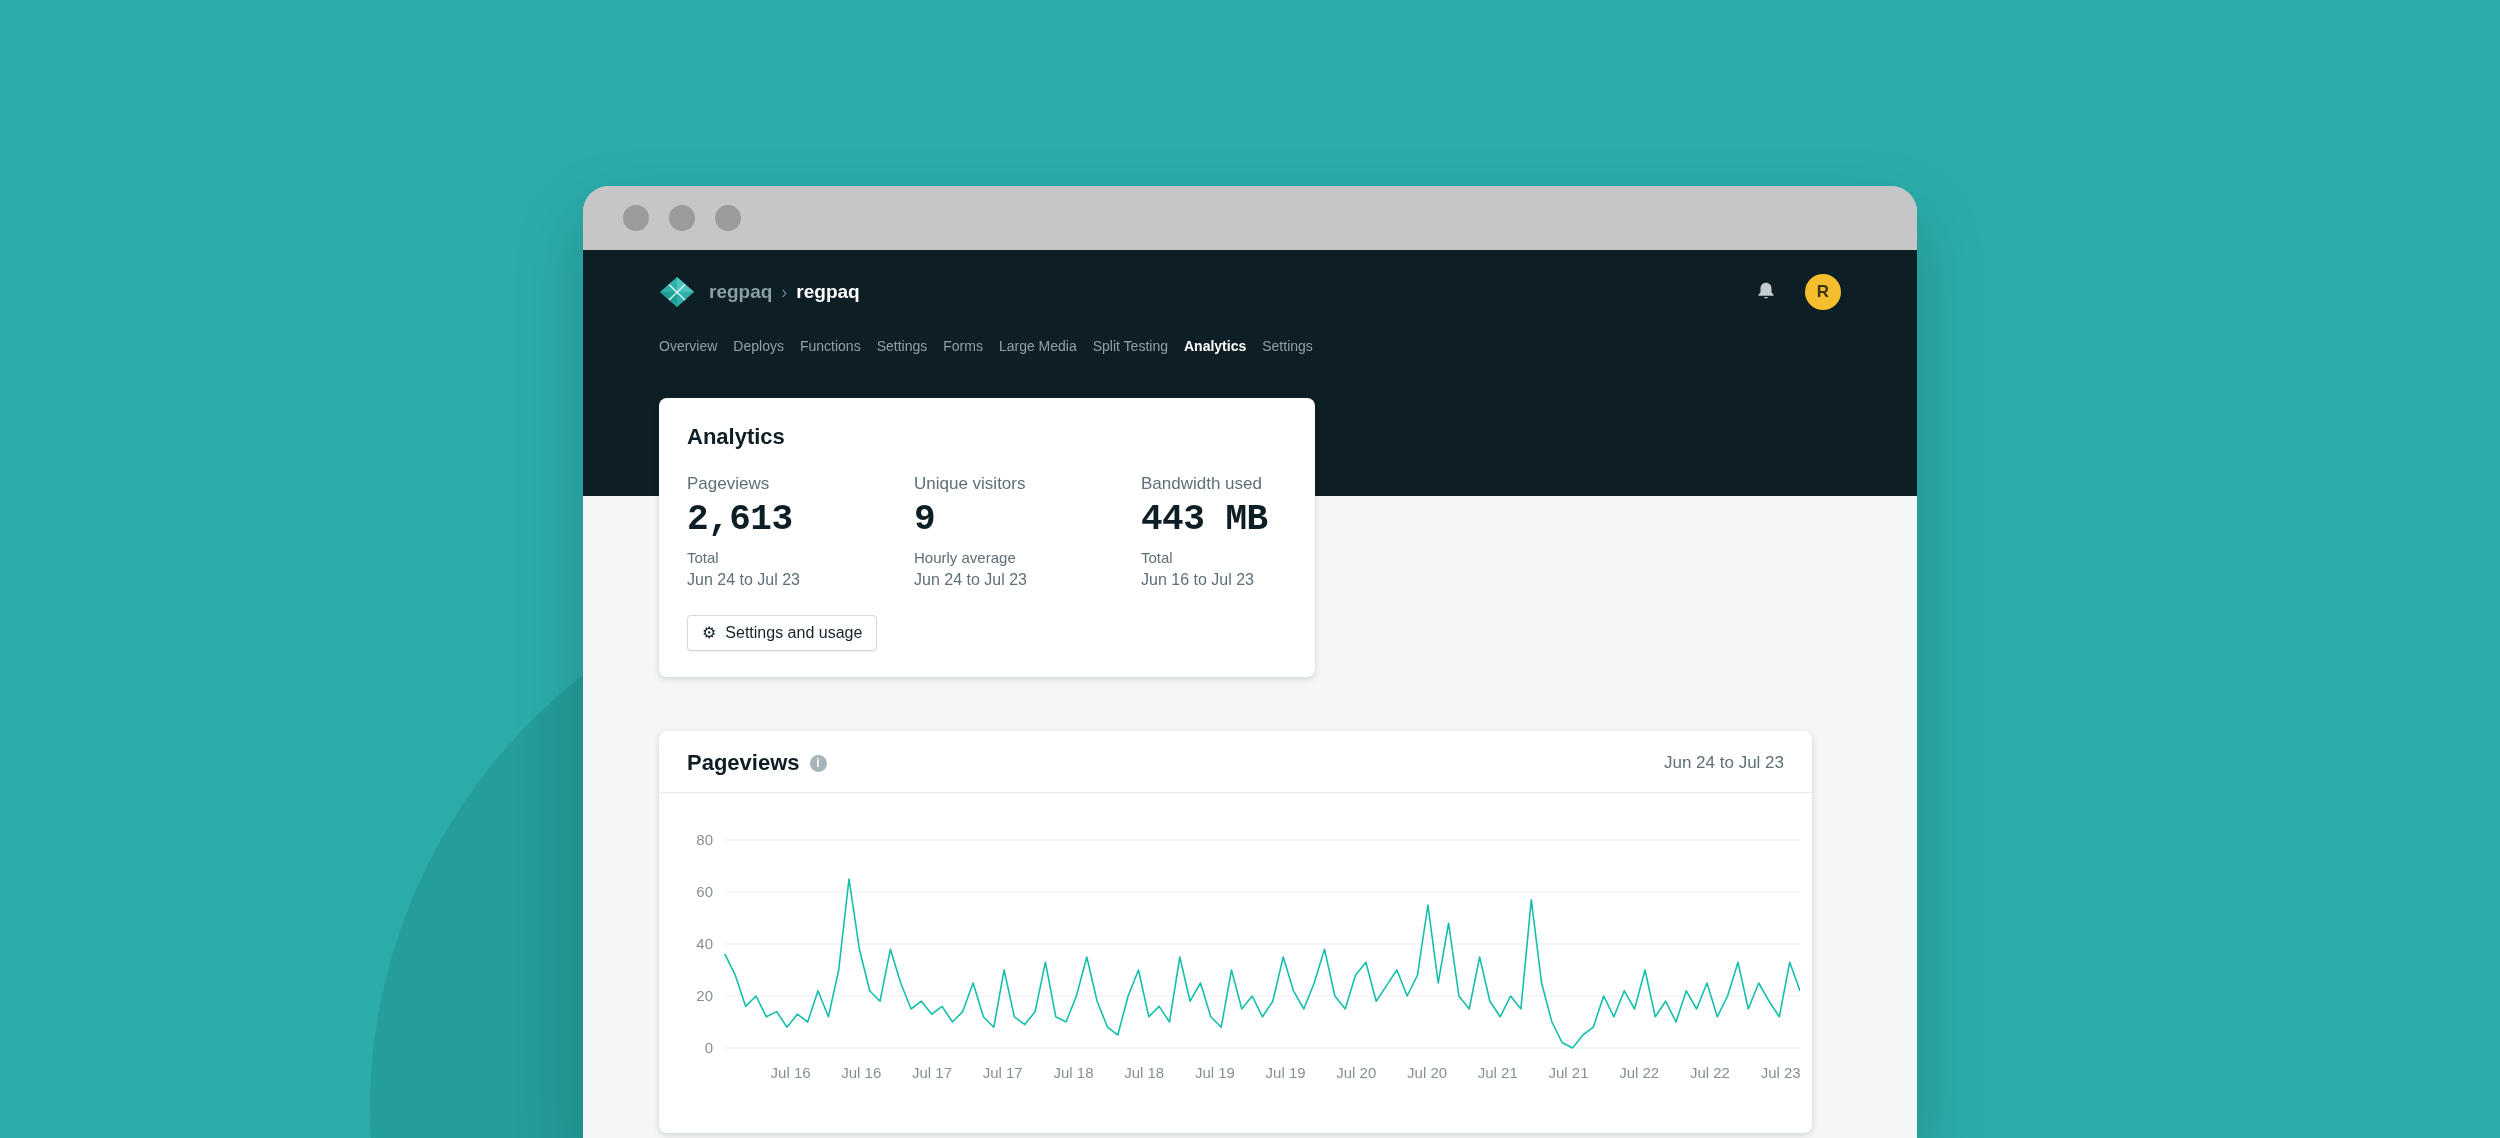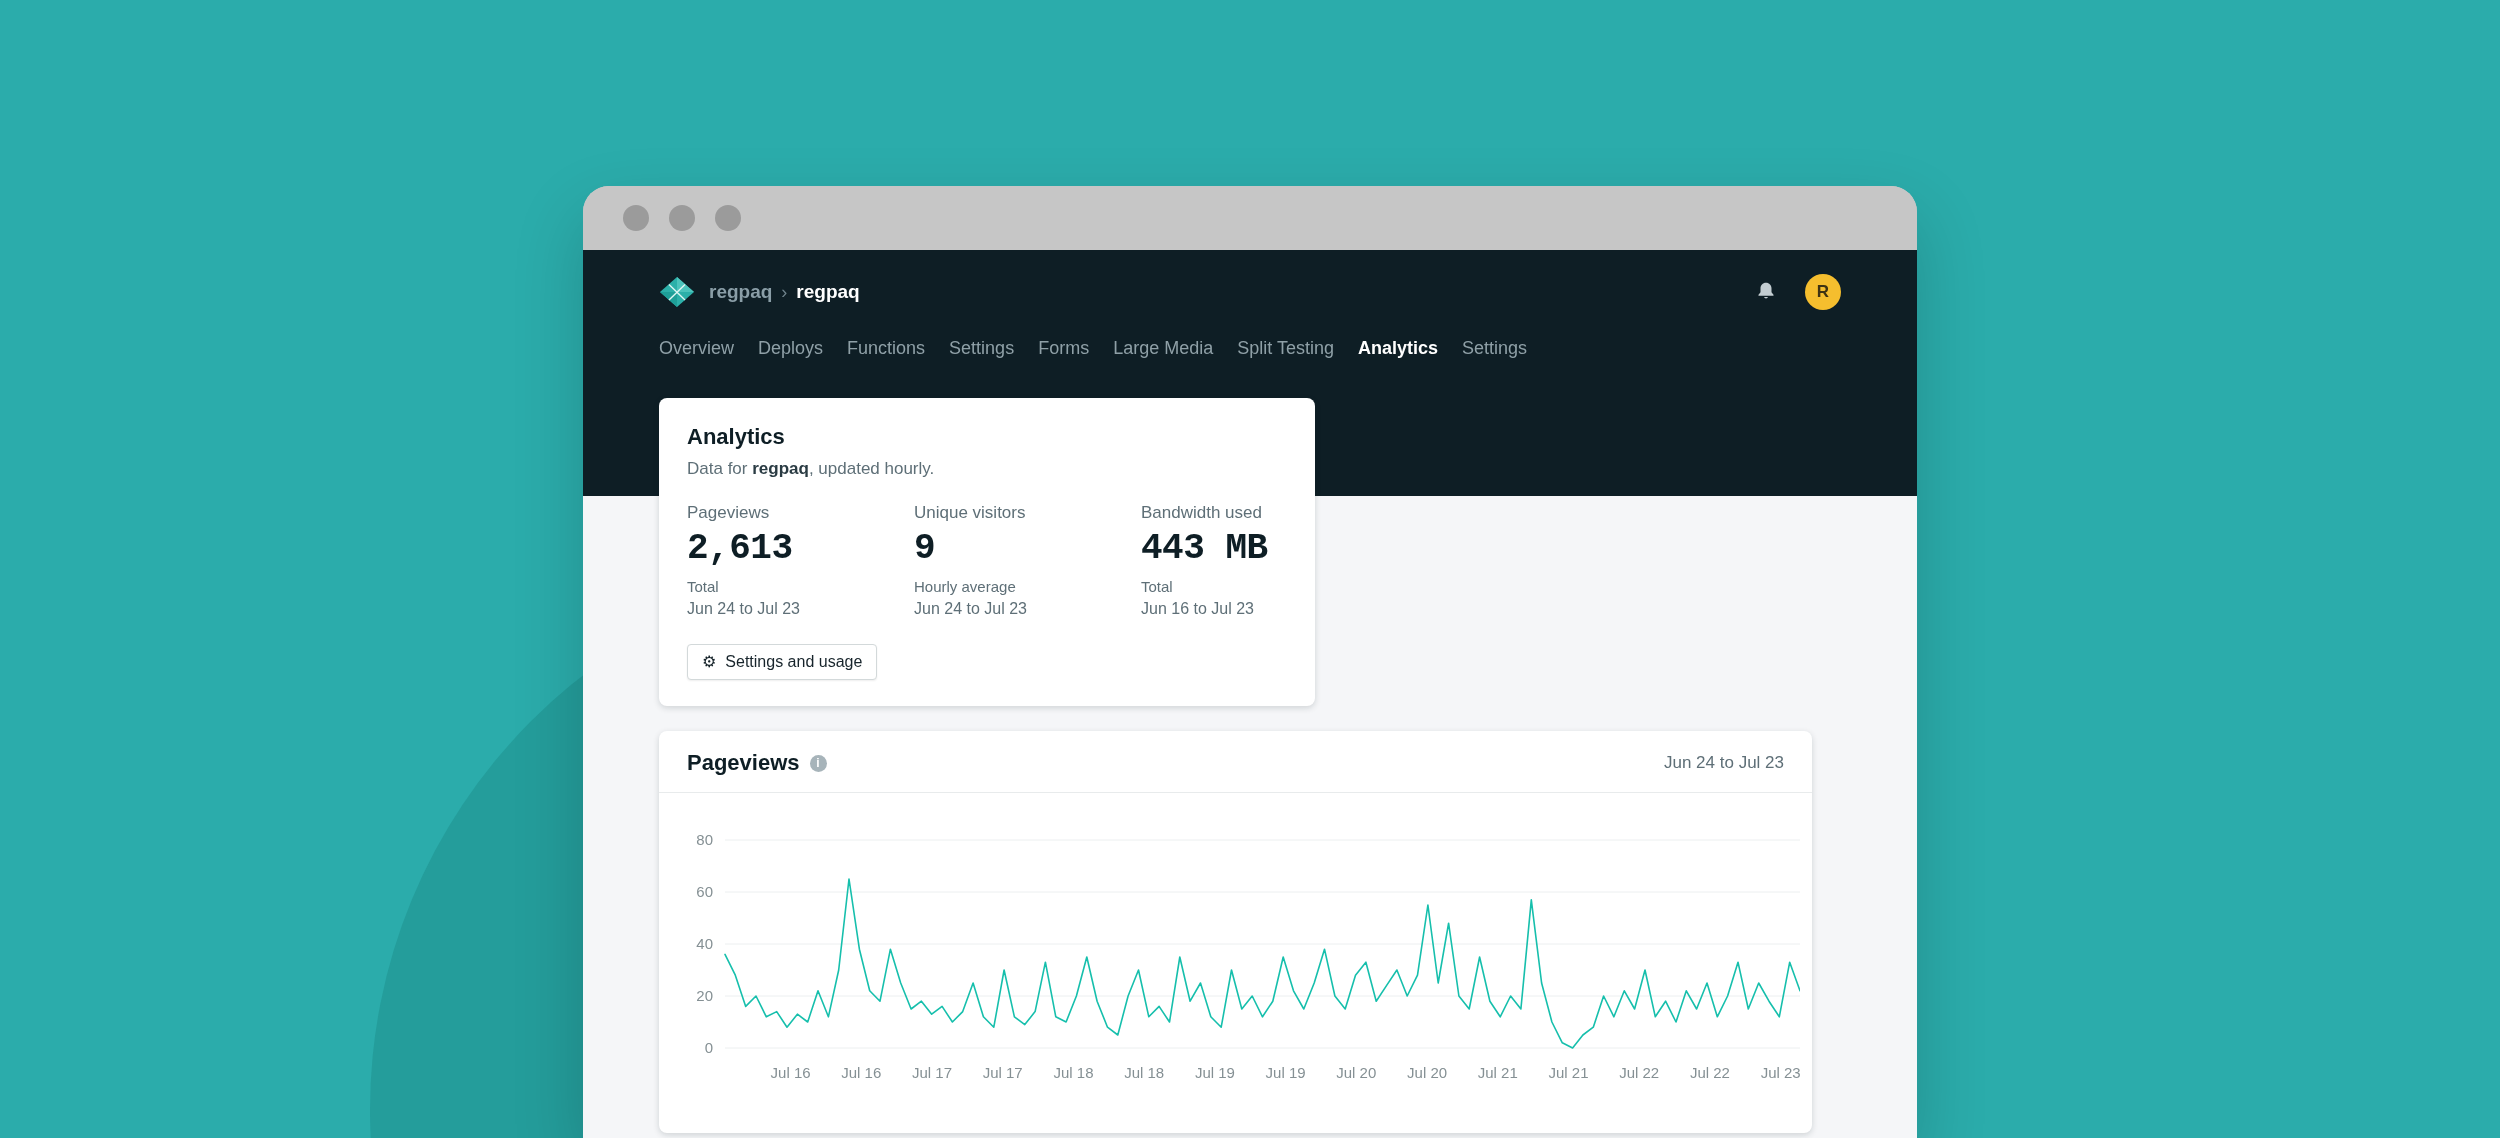--- a/index.html
+++ b/index.html
@@ -30,21 +30,21 @@
   .top-row{display:flex;align-items:center;padding-top:20px;height:64px;}
   .logo{width:36px;height:32px;margin-right:14px;flex:0 0 auto;}
   .crumb{display:flex;align-items:center;gap:9px;font-size:19px;}
   .crumb .team{color:#8A9EA7;font-weight:600;}
   .crumb .sep{color:#6E828B;font-size:18px;}
   .crumb .site{color:#FFFFFF;font-weight:700;}
   .spacer{flex:1;}
   .bell{width:22px;height:22px;margin-right:28px;cursor:pointer;}
   .avatar{width:36px;height:36px;border-radius:50%;background:var(--avatar-yellow);color:#3E3313;
     display:flex;align-items:center;justify-content:center;font-weight:700;font-size:17px;cursor:pointer;}
-  .nav-row{display:flex;gap:24px;margin-top:24px;font-size:18px;}
+  .nav-row{display:flex;gap:16px;margin-top:24px;font-size:14px;}
   .nav-item{color:#8FA0A7;cursor:pointer;padding-bottom:10px;}
   .nav-item.active{color:#FFFFFF;font-weight:700;}
 
   .card{position:absolute;background:#FFFFFF;border-radius:8px;box-shadow:0 2px 6px rgba(14,30,37,0.16);}
   .analytics-card{left:76px;top:148px;width:656px;padding:26px 28px 26px;}
   .card-title{font-size:22px;font-weight:700;color:#0E1E25;}
   .card-sub{margin-top:9px;font-size:17px;color:var(--muted);}
   .card-sub .site-strong{font-weight:700;color:#2A3B43;}
   .stats{display:flex;margin-top:24px;}
   .stat{width:227px;}
@@ -115,23 +115,20 @@
           <span class="nav-item">Forms</span>
           <span class="nav-item">Large Media</span>
           <span class="nav-item">Split Testing</span>
           <span class="nav-item active">Analytics</span>
           <span class="nav-item">Settings</span>
         </div>
       </div>
 
       <div class="card analytics-card">
         <div class="card-title">Analytics</div>
-        <div class="card-sub">
-          <span>Data for </span><span class="site-strong">regpaq</span><span>, updated hourly.</span>
-        </div>
         <div class="stats">
           <div class="stat">
             <div class="stat-label">Pageviews</div>
             <div class="stat-value">2,613</div>
             <div class="stat-sub">Total</div>
             <div class="stat-range">Jun 24 to Jul 23</div>
           </div>
           <div class="stat">
             <div class="stat-label">Unique visitors</div>
             <div class="stat-value">9</div>

